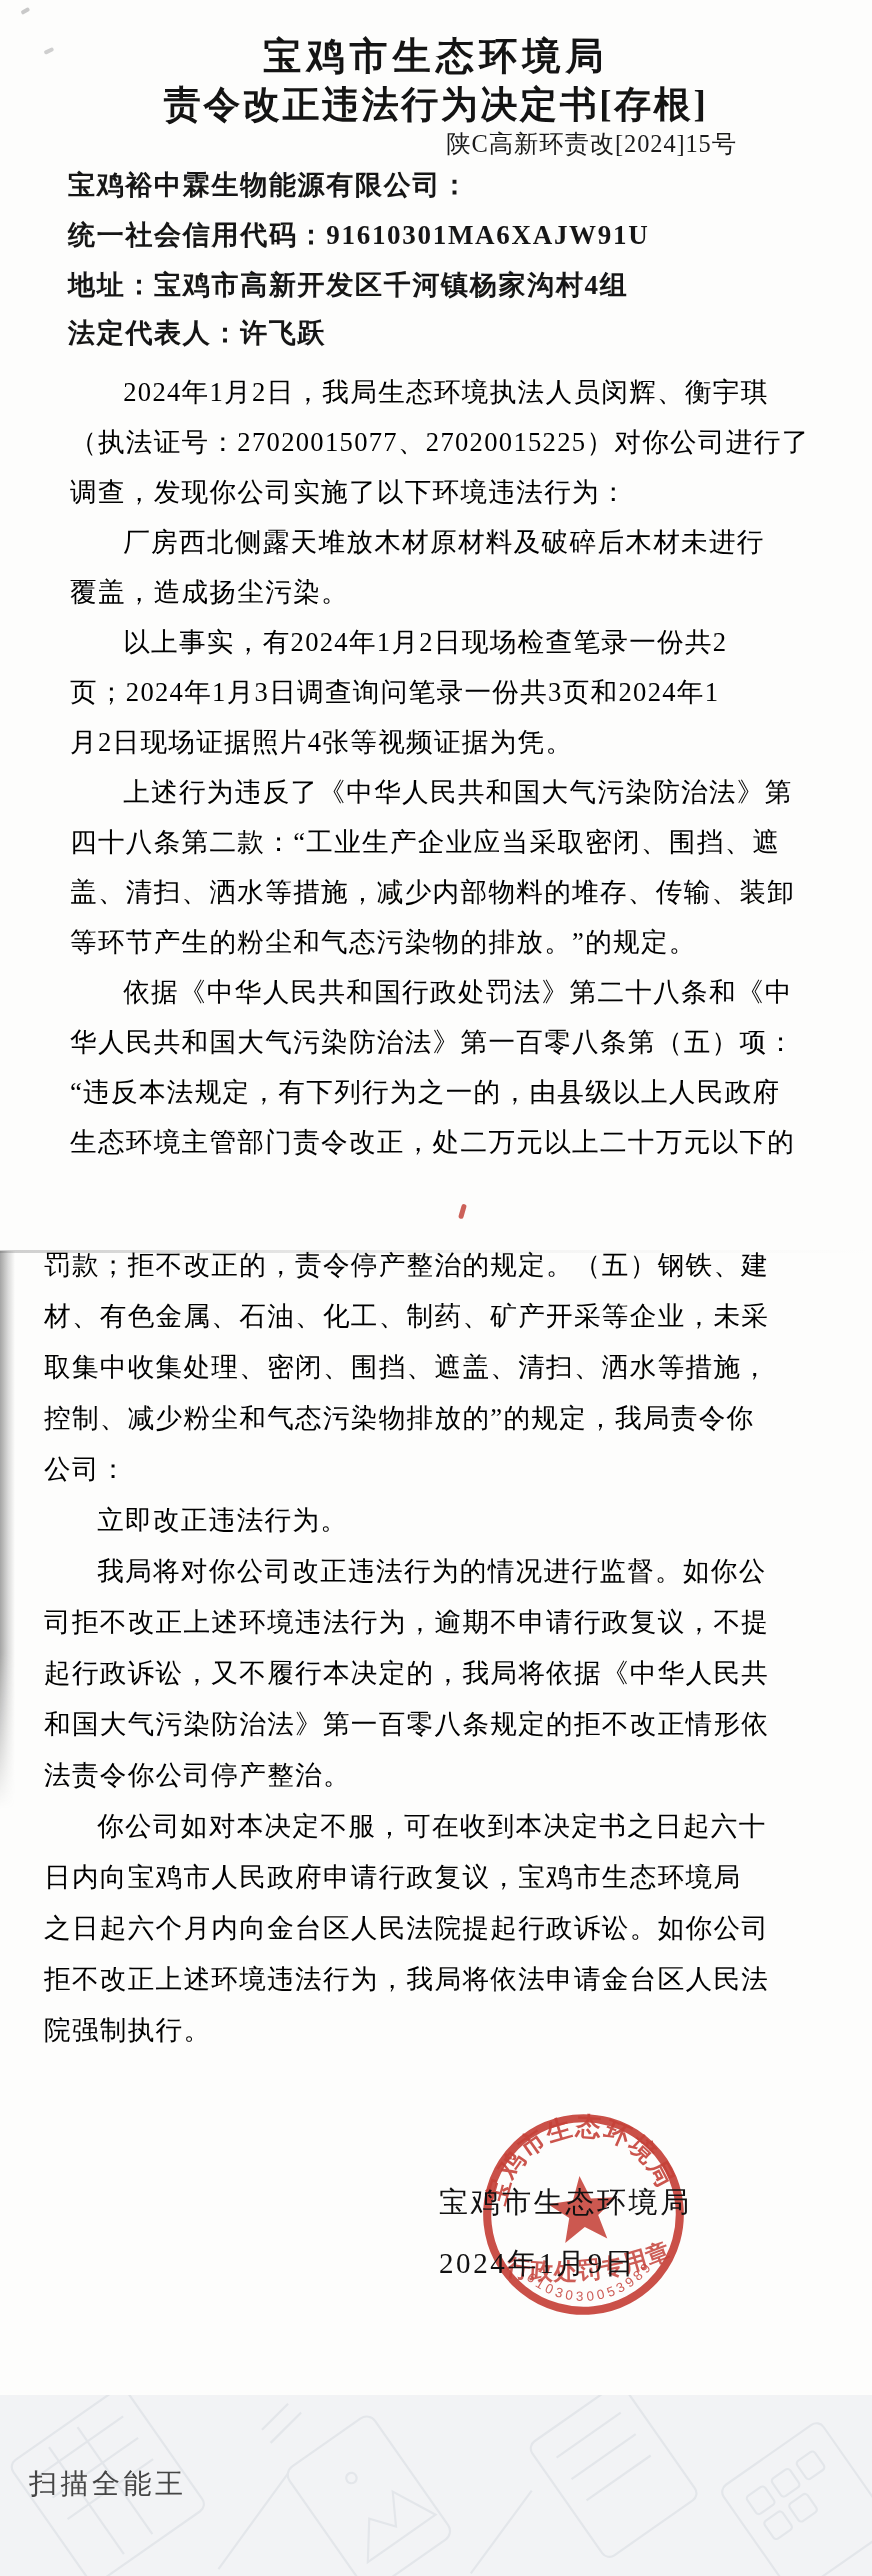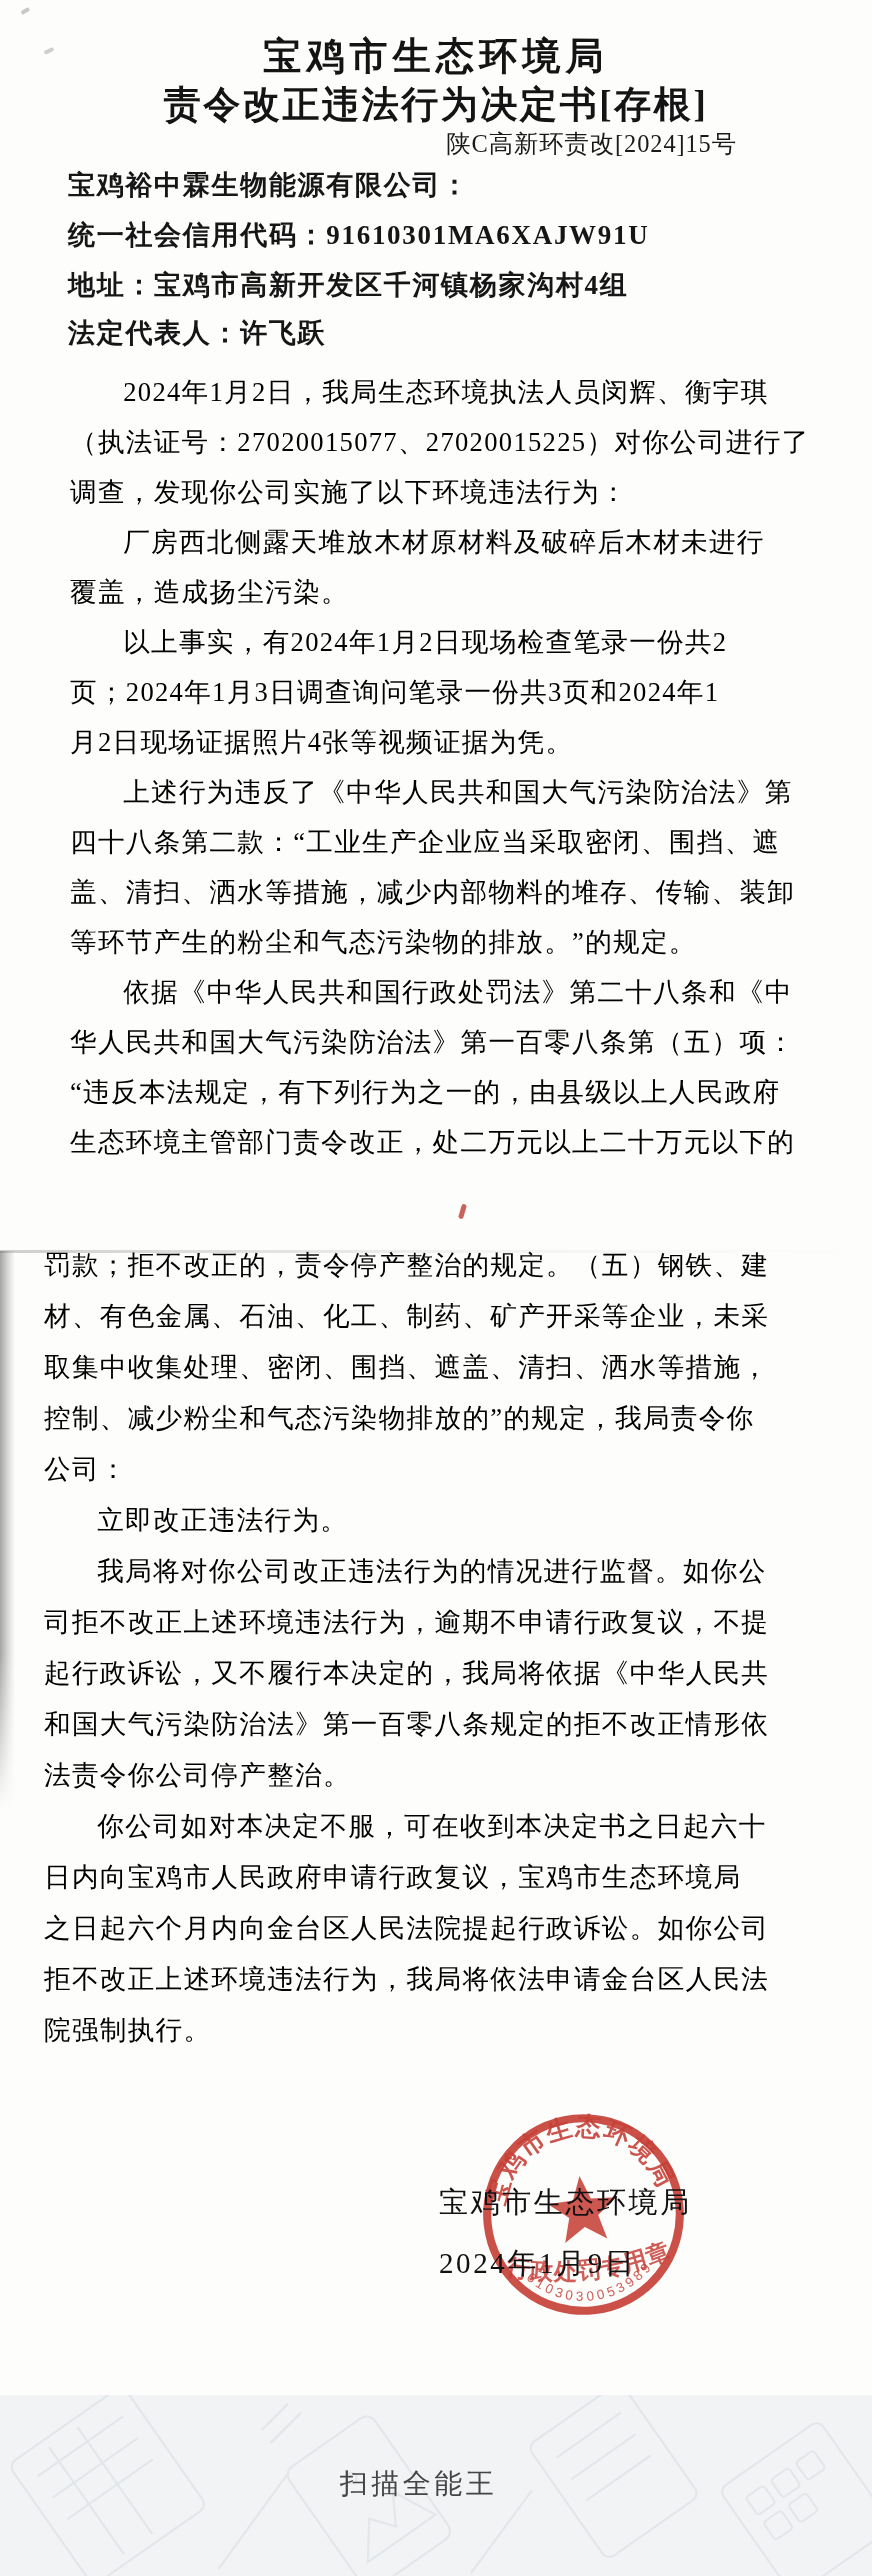--- a/index.html
+++ b/index.html
@@ -74,23 +74,24 @@
     top:2102px;left:471px;width:225px;height:225px;z-index:4;
     transform:rotate(-6deg);opacity:.93;
   }
   
   .footer-band{
     top:2395px;left:0;width:872px;height:181px;
     background:#f2f3f5;z-index:6;
   }
   .footer-band svg{position:absolute;top:0;left:0;}
   .watermark-text{
-    position:absolute;top:70px;left:0;width:837px;text-align:center;
+    position:absolute;top:70px;left:0;width:837px;
     font-size:28px;letter-spacing:3.5px;color:#454545;
     font-family:"Liberation Sans","DejaVu Sans",sans-serif;
+    padding-left:29px;
   }
 </style>
 </head>
 <body>
 
 <div class="abs doc-title1">宝鸡市生态环境局</div>
 <div class="abs doc-title2">责令改正违法行为决定书[存根]</div>
 <div class="abs doc-number">陕C高新环责改[2024]15号</div>
 
 <div class="abs info-line recipient">宝鸡裕中霖生物能源有限公司：</div>

